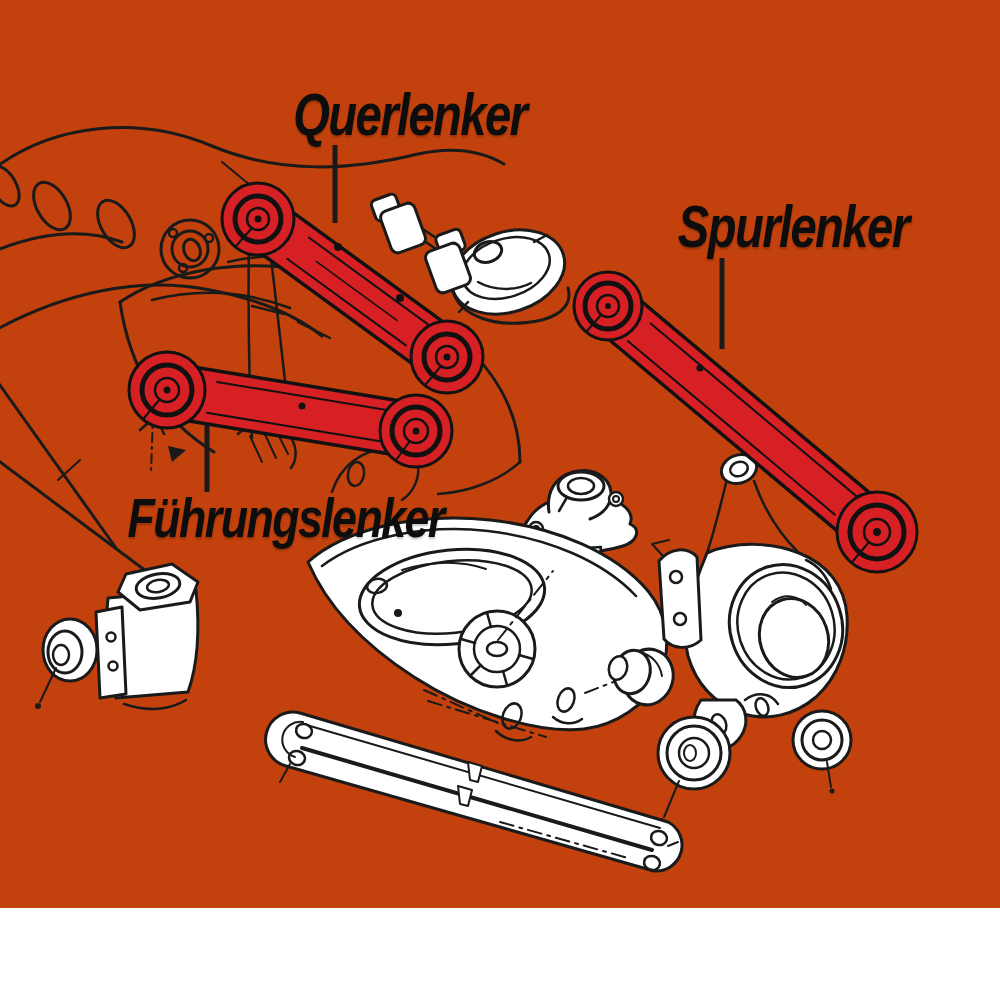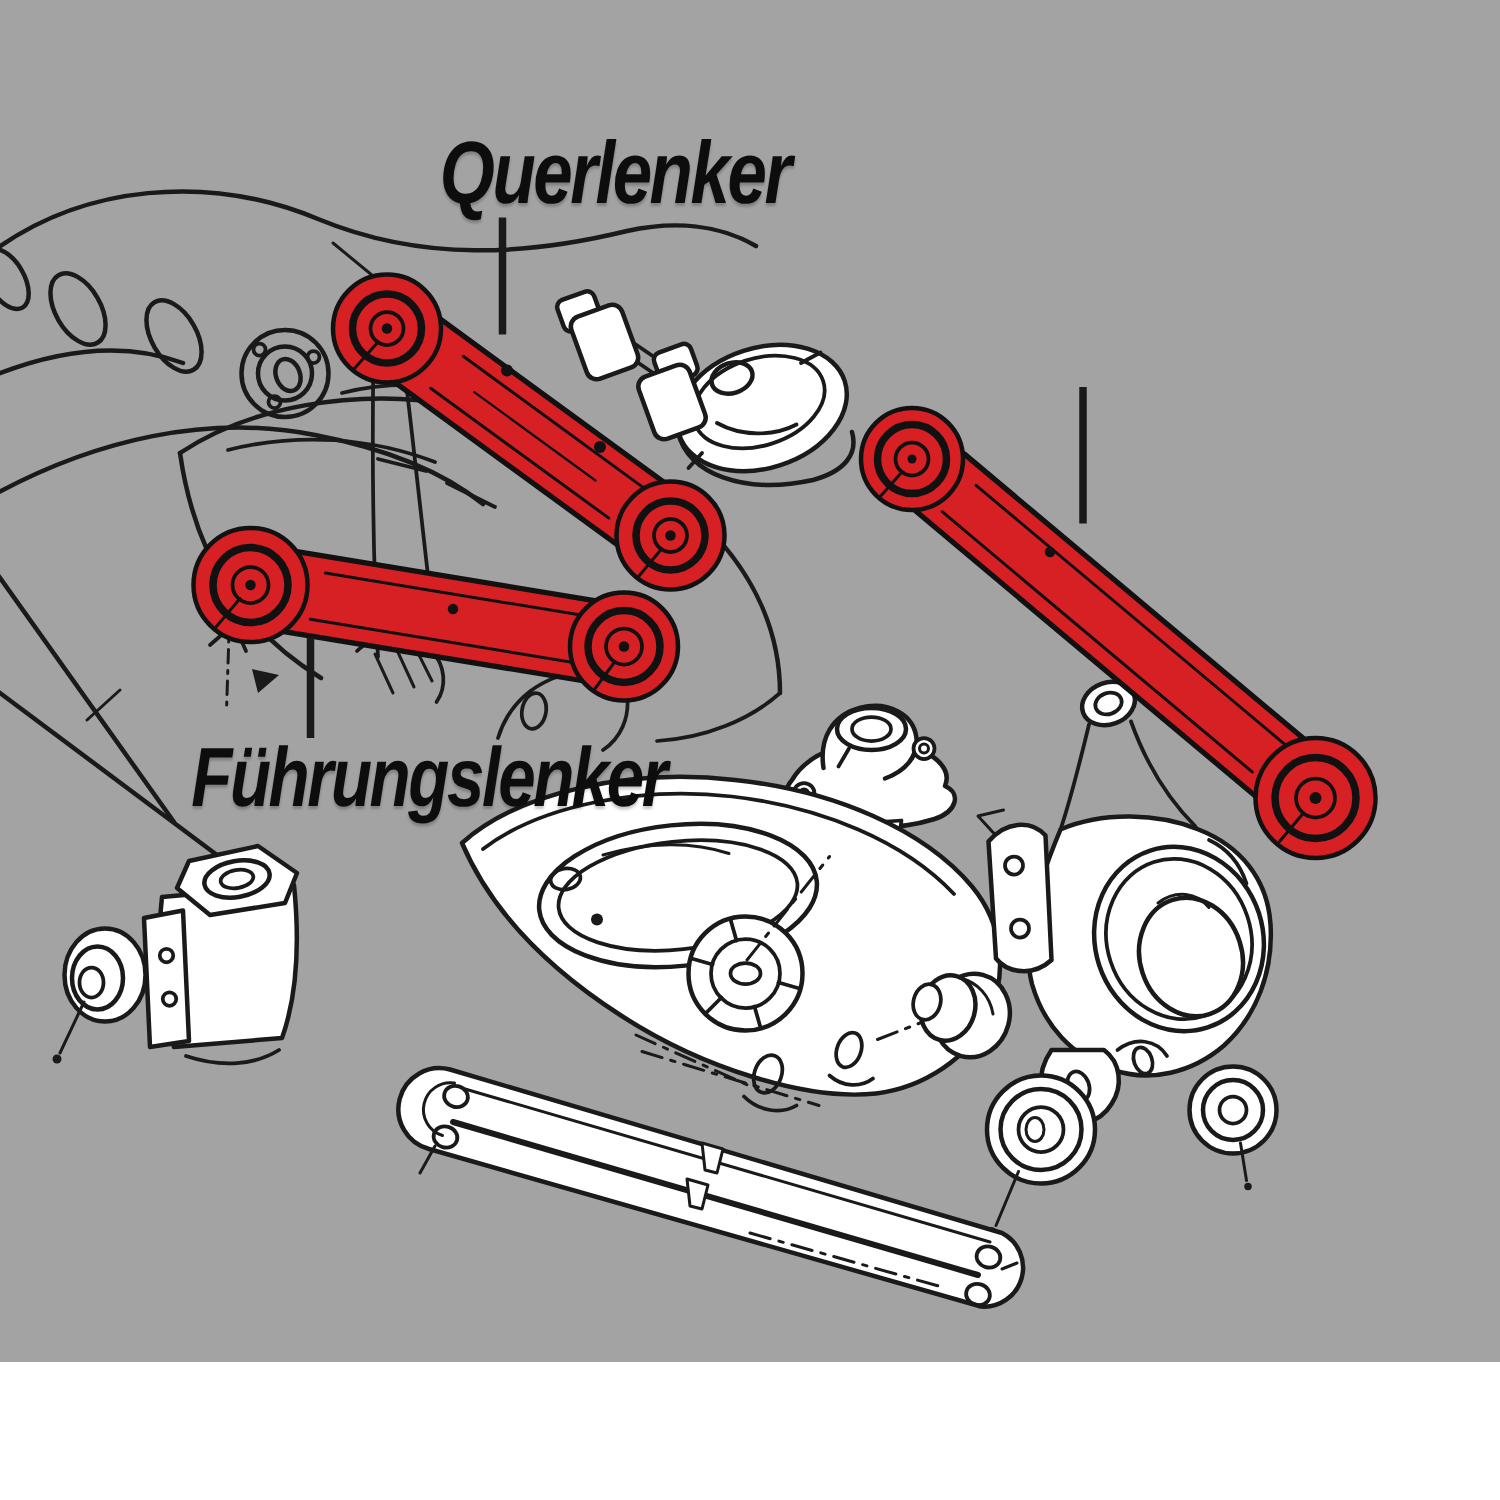--- a/index.html
+++ b/index.html
@@ -1,16 +1,16 @@
 <!DOCTYPE html>
 <html><head>
 <meta charset="utf-8">
 <style>
   html,body{margin:0;padding:0;background:#fff;}
-  #stage{position:relative;width:1000px;height:908px;background:#a3a3a3;overflow:hidden;
+  #stage{position:relative;width:1000px;height:908px;background:#c2410c;overflow:hidden;
          font-family:"Liberation Sans",sans-serif;}
   #stage svg{position:absolute;left:0;top:0;}
   .label-wrap{position:absolute;display:flex;justify-content:center;pointer-events:none;}
   .part-label{font-family:"Liberation Sans",sans-serif;font-weight:700;font-style:italic;
         font-size:59px;line-height:1;letter-spacing:-2px;color:#0d0d0d;white-space:nowrap;
         transform:scaleX(0.8);transform-origin:center;
         text-shadow:0 2px 2px rgba(0,0,0,0.22);}
   .lbl-f .part-label{font-size:56px;}
 </style>
 </head>
@@ -268,17 +268,20 @@
     <path d="M 722 258 L 722 349"></path>
     <path d="M 207 425 L 207 492"></path>
   </g>
 
 </g>
 </svg>
 
 <div class="label-wrap" style="left:250px;top:86px;width:320px;">
   <span class="part-label">Querlenker</span>
 </div>
+<div class="label-wrap" style="left:633px;top:198px;width:320px;">
+  <span class="part-label">Spurlenker</span>
+</div>
 <div class="label-wrap lbl-f" style="left:106px;top:490px;width:360px;justify-content:center;">
   <span class="part-label">Führungslenker</span>
 </div>
 
 </div>
 
 </body></html>

